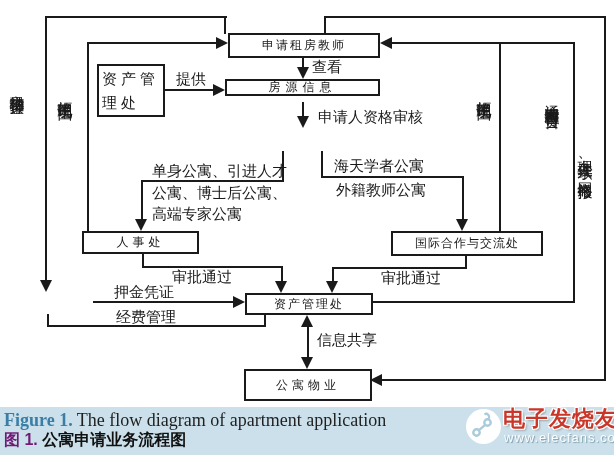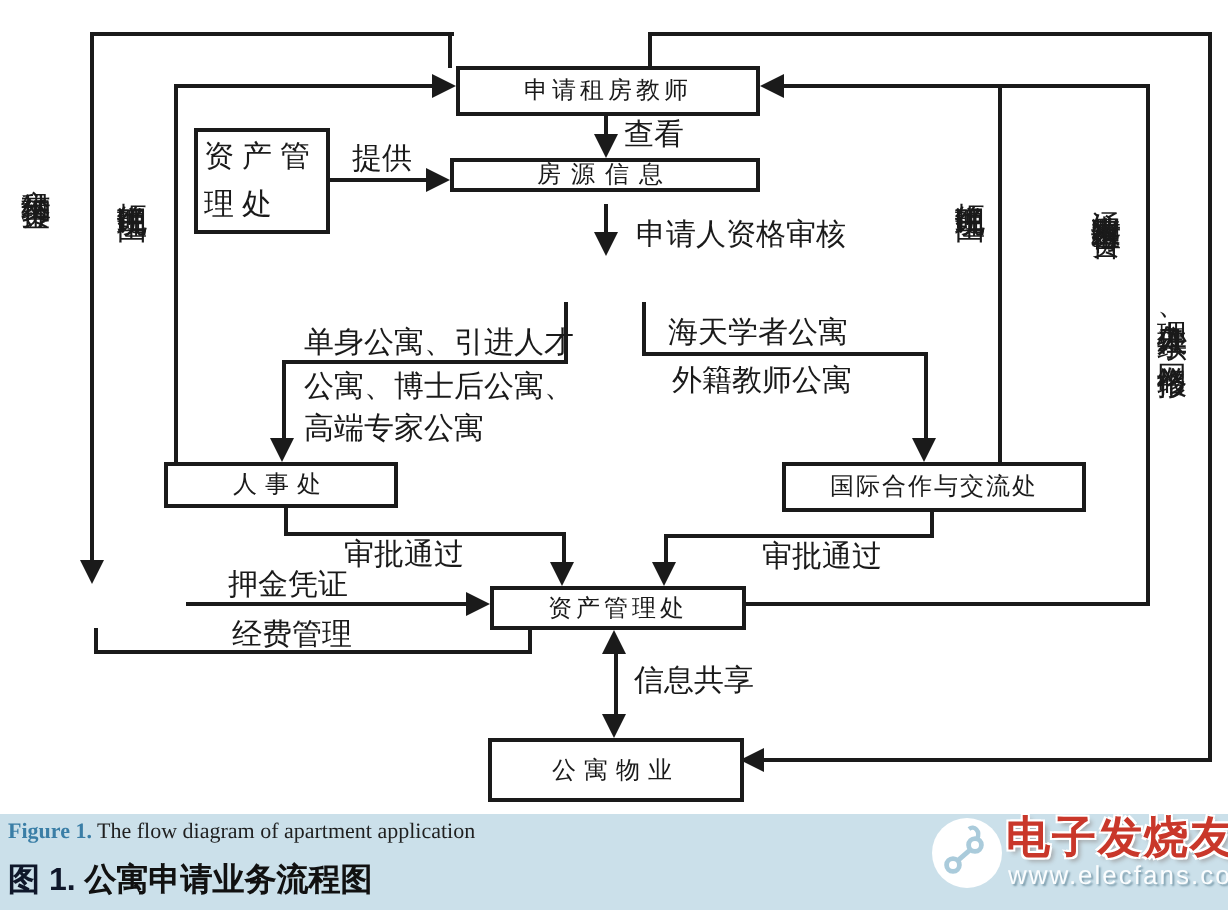--- a/index.html
+++ b/index.html
@@ -15,21 +15,21 @@
   .node { position:absolute; border:2px solid #1a1a1a; background:#fff; display:flex;
           align-items:center; justify-content:center; font-size:12px; letter-spacing:2px;
           white-space:nowrap; z-index:3; }
   .node-wrap { white-space:normal; justify-content:flex-start; align-items:center;
                line-height:1.55; padding:0 3px; letter-spacing:4px; font-size:15px; }
   .lbl { position:absolute; font-size:15px; white-space:nowrap; z-index:2; }
   .vlbl { position:absolute; writing-mode:vertical-rl; text-orientation:upright;
           font-size:15px; letter-spacing:1px; line-height:1; z-index:2; background:#fff; }
   .caption-band { position:absolute; left:0; top:407px; width:614px; height:48px; z-index:4; }
   .cap-line1 { position:absolute; left:4px; top:3px; font-family:"Liberation Serif","DejaVu Serif",serif;
-               font-size:11px; color:#1f1f1f; white-space:nowrap; }
+               font-size:18px; color:#1f1f1f; white-space:nowrap; }
   .cap-line2 { position:absolute; left:4px; top:23px; font-size:16px; font-weight:bold;
                color:#111; white-space:nowrap; }
   .cap-accent { font-weight:bold; }
   .wm-circle { position:absolute; left:466px; top:2px; width:35px; height:35px;
                background:#fff; border-radius:50%; z-index:5; }
   .wm-brand { position:absolute; left:503px; top:-3px; font-size:22px; font-weight:bold;
               letter-spacing:1px; white-space:nowrap; z-index:5;
               text-shadow:-1px -1px 0 #fff,1px -1px 0 #fff,-1px 1px 0 #fff,1px 1px 0 #fff,2px 2px 2px rgba(90,60,50,.35); }
   .wm-url { position:absolute; left:504px; top:23px; font-size:13px; color:#fbfdfe;
             letter-spacing:1px; white-space:nowrap; z-index:5; text-shadow:1px 1px 1px rgba(70,110,130,.6); }
@@ -126,21 +126,21 @@
   <div class="node" style="left:82px;top:231px;width:117px;height:23px;letter-spacing:4px">人事处</div>
   <div class="node" style="left:391px;top:231px;width:152px;height:25px;letter-spacing:1px">国际合作与交流处</div>
   <div class="node" style="left:245px;top:293px;width:128px;height:22px">资产管理处</div>
   <div class="node" style="left:244px;top:369px;width:128px;height:32px;letter-spacing:4px">公寓物业</div>
 
   <div class="caption-band" style="background:#cbe0ea">
     <div class="cap-line1">
       <span class="cap-accent" style="color:#3a7ea6">Figure 1.</span><span> The flow diagram of apartment application</span>
     </div>
     <div class="cap-line2">
-      <span class="cap-accent" style="color:#0f172a">图 1.</span><span> 公寓申请业务流程图</span>
+      <span class="cap-accent" style="color:#701a75">图 1.</span><span> 公寓申请业务流程图</span>
     </div>
 
     <div class="wm-circle">
       <svg width="35" height="35" viewBox="0 0 35 35">
         <circle cx="10.5" cy="23.5" r="3.2" fill="none" stroke="#aacbdb" stroke-width="2.4"></circle>
         <circle cx="21.5" cy="13.5" r="3.2" fill="none" stroke="#aacbdb" stroke-width="2.4"></circle>
         <line x1="13" y1="21.2" x2="19.2" y2="15.8" stroke="#aacbdb" stroke-width="2.4"></line>
         <path d="M22.5 10.5 C 24.5 6.5, 21 3.5, 18.5 5.5" fill="none" stroke="#aacbdb" stroke-width="2.2"></path>
       </svg>
     </div>

